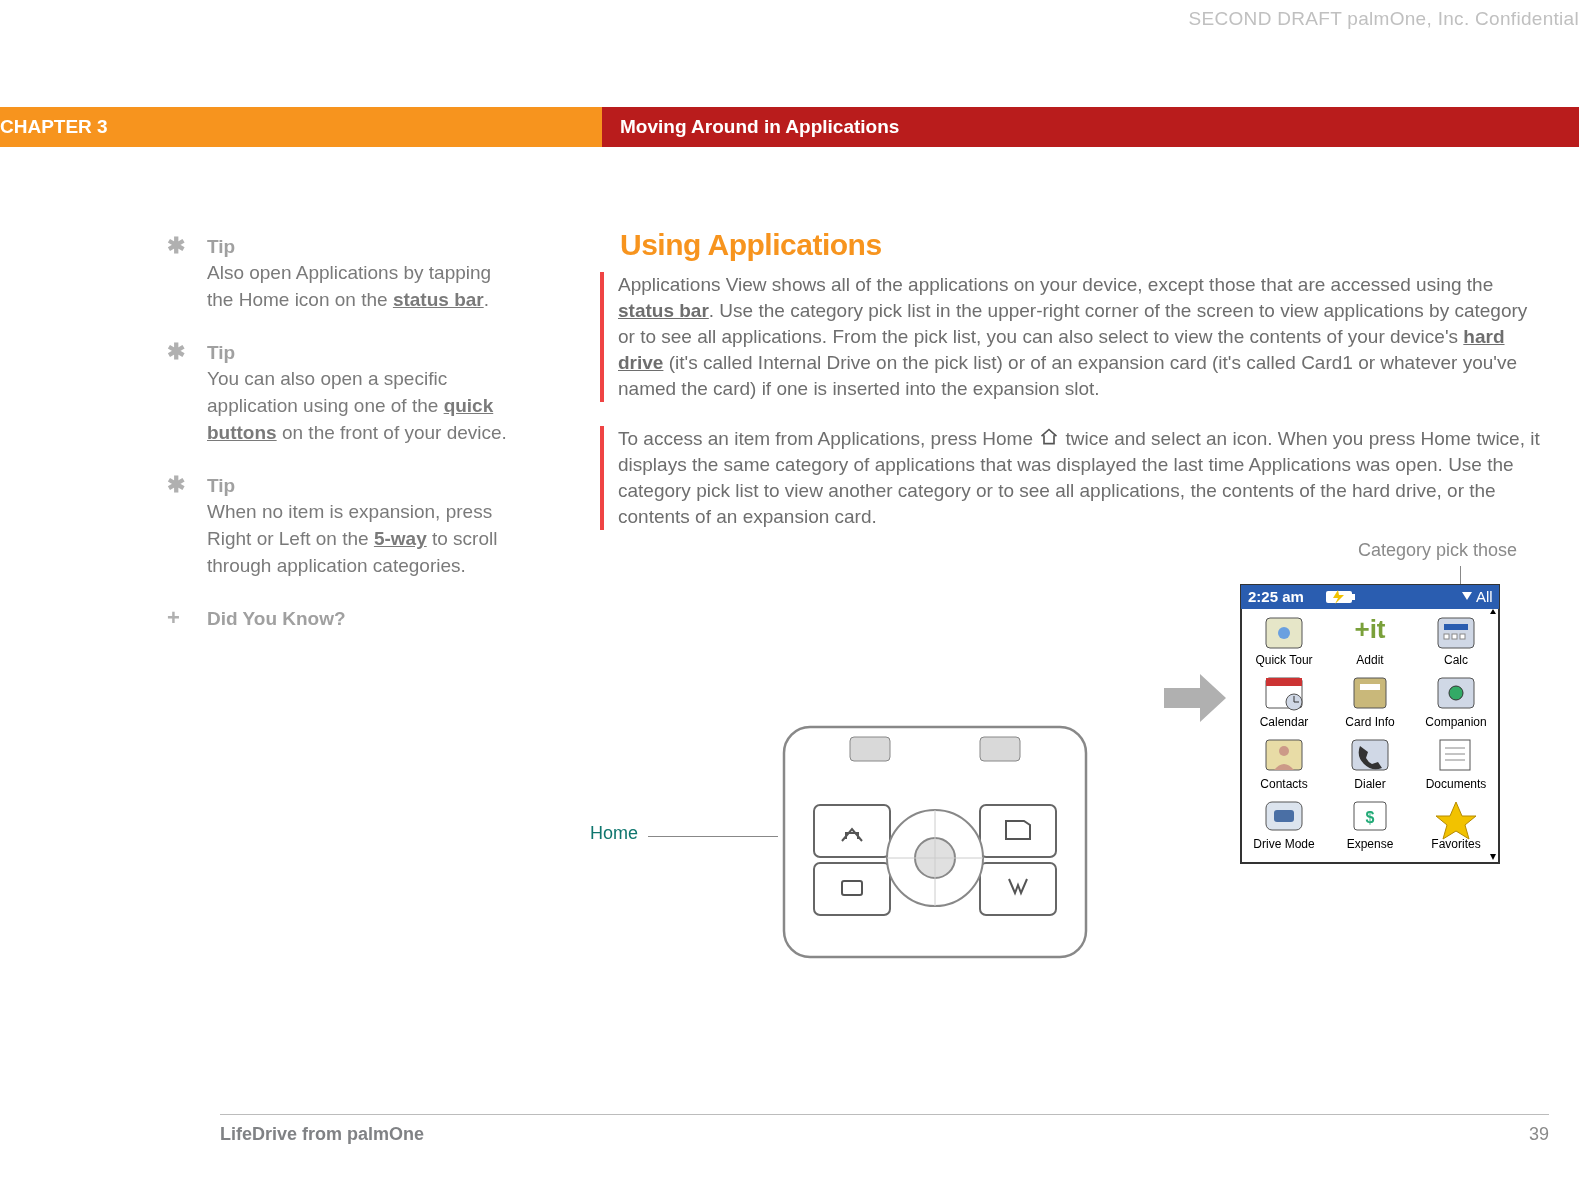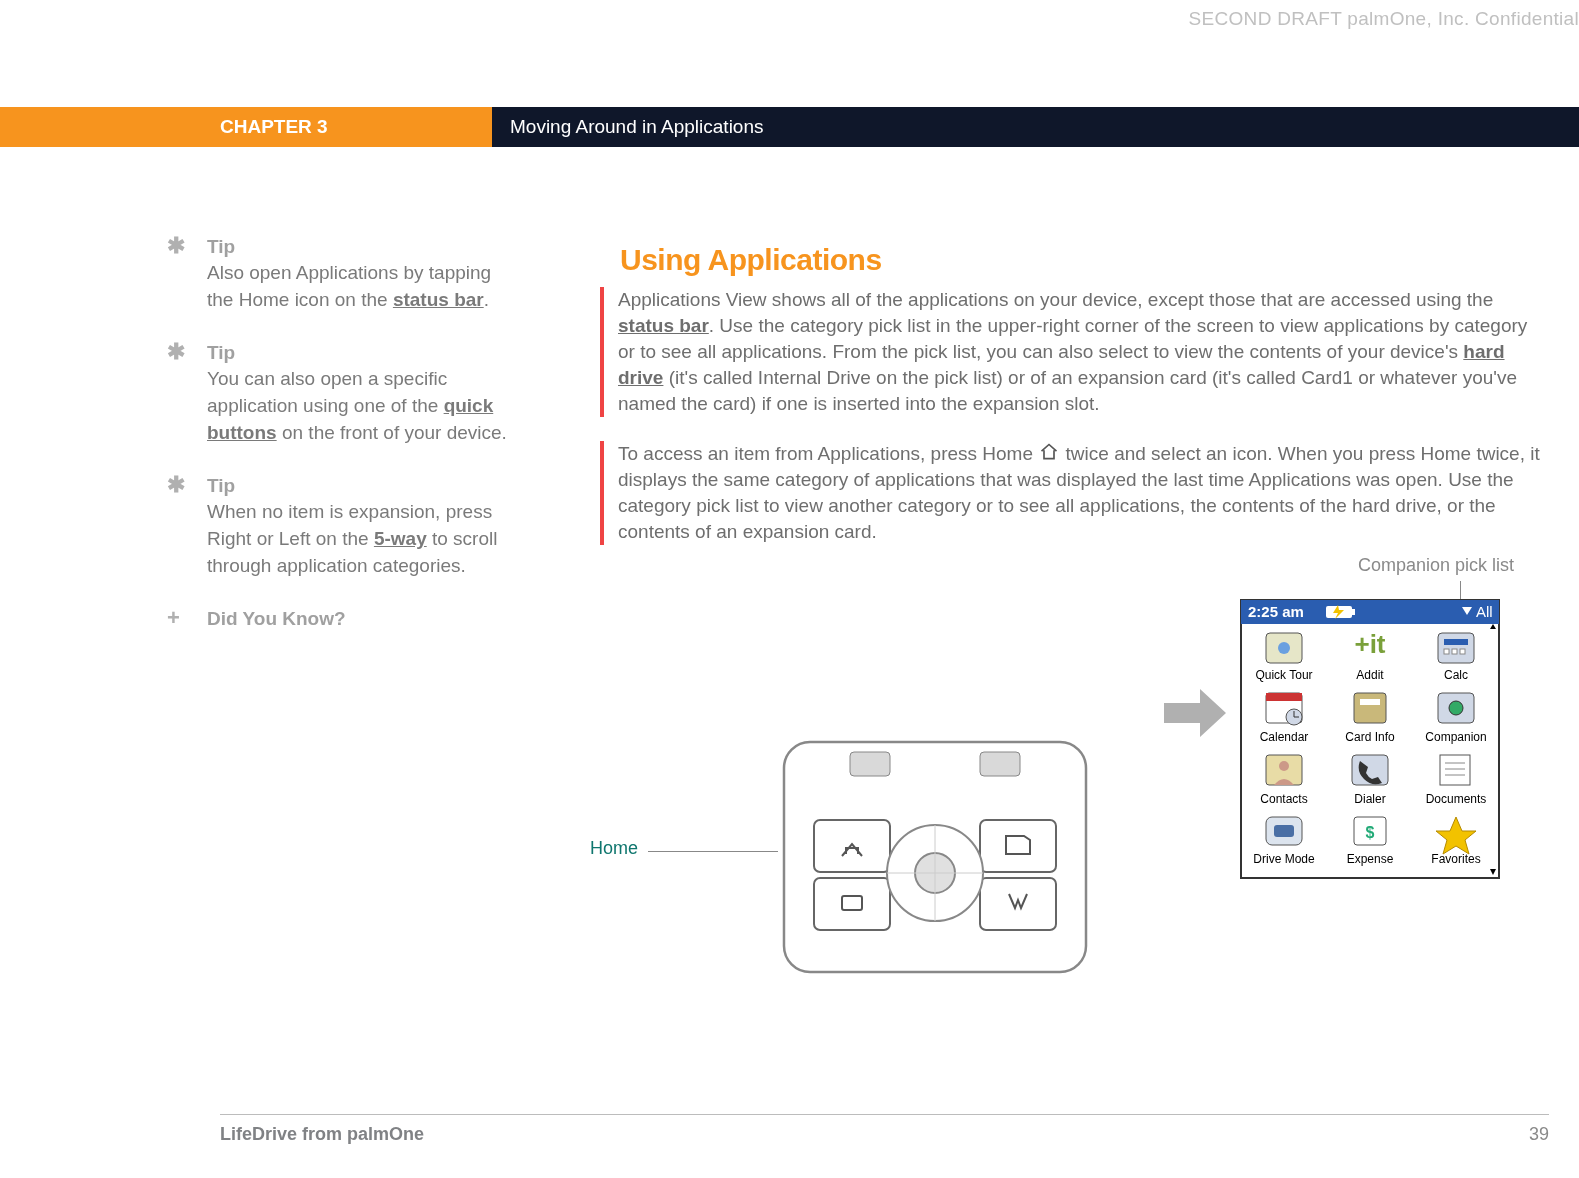--- a/index.html
+++ b/index.html
@@ -1,29 +1,29 @@
 <!DOCTYPE html>
 <html><head>
 <meta charset="utf-8">
 <style>
   * { margin:0; padding:0; box-sizing:border-box; }
   body { width:1579px; height:1178px; font-family:Arial,Helvetica,sans-serif; background:#fff; color:#4a4a4a; position:relative; }
   .watermark { position:absolute; top:8px; left:0; width:100%; text-align:right; color:#c0c0c0; font-size:19px; letter-spacing:.3px; }
   .header-bar { position:absolute; top:107px; left:0; right:0; height:40px; display:flex; }
-  .header-orange { width:492px; background:#f7941e; color:#fff; font-weight:bold; font-size:19px; padding-left:220px; line-height:40px; padding-right:20px; text-align:left; }
-  .header-gray { flex:1; background:#0f172a; color:#fff; font-weight:normal; font-size:19px; line-height:40px; padding-left:18px; }
+  .header-orange { width:602px; background:#f7941e; color:#fff; font-weight:bold; font-size:19px; line-height:40px; padding-right:20px; text-align:left; }
+  .header-gray { flex:1; background:#b91c1c; color:#fff; font-weight:bold; font-size:19px; line-height:40px; padding-left:18px; }
   .sidebar { position:absolute; left:167px; top:235px; width:340px; }
   .tip-block { margin-bottom:28px; }
   .tip-head { display:flex; align-items:flex-start; }
   .tip-icon { color:#b0b0b0; font-size:22px; line-height:22px; width:40px; flex:none; font-weight:bold; }
   .tip-label { color:#a0a0a0; font-weight:bold; font-size:19px; line-height:24px; }
   .tip-body { margin-left:40px; color:#7a7a7a; font-size:19px; line-height:27px; }
   .tip-body a { color:#7a7a7a; font-weight:bold; text-decoration:underline; }
   .main { position:absolute; left:620px; top:228px; width:920px; }
-  .section-title { color:#f7941e; font-size:30px; font-weight:bold; margin-bottom:10px; letter-spacing:-.5px;margin-top:15px; }
+  .section-title { color:#f7941e; font-size:30px; font-weight:bold; margin-bottom:10px; letter-spacing:-.5px; }
   .change-bar { border-left:4px solid #ef4444; padding-left:14px; margin-left:-20px; }
   .body-text { color:#6e6e6e; font-size:19px; line-height:26px; margin-bottom:24px; }
   .body-text a { color:#6e6e6e; font-weight:bold; text-decoration:underline; }
   .home-inline { display:inline-block; width:22px; height:20px; vertical-align:-2px; }
   .diagram-row { display:flex; align-items:center; margin-top:28px; position:relative; height:310px; }
   .dev-wrap { position:relative; margin-left:-30px; }
   .home-label { position:absolute; top:110px; left:0; color:#0f766e; font-size:18px; }
   .home-line { position:absolute; top:123px; left:58px; width:130px; height:1px; background:#888; }
   .device { position:absolute; left:190px; top:10px; }
   .cat-label { position:absolute; top:-18px; left:738px; color:#8a8a8a; font-size:18px; }
@@ -116,21 +116,21 @@
         <path d="M226 98 h18 l6 4 v14 h-24z" fill="none" stroke="#555" stroke-width="2"></path>
         <path d="M229 156 l6 14 l3 -8 l3 8 l6 -14" fill="none" stroke="#555" stroke-width="2"></path>
 
         <circle cx="155" cy="135" r="48" fill="#fff" stroke="#888" stroke-width="2"></circle>
         <circle cx="155" cy="135" r="20" fill="#e0e0e0" stroke="#888" stroke-width="2"></circle>
         <line x1="155" y1="87" x2="155" y2="183" stroke="#ccc"></line>
         <line x1="107" y1="135" x2="203" y2="135" stroke="#ccc"></line>
       </svg>
     </div>
 
-    <div class="cat-label">Companion pick list</div>
+    <div class="cat-label">Category pick those</div>
     <div class="cat-tick"></div>
 
     <svg class="arrow" width="70" height="60" viewBox="0 0 70 60">
       <path d="M4 20 H40 V6 L66 30 L40 54 V40 H4 Z" fill="#b0b0b0"></path>
     </svg>
 
     <svg class="screen" width="260" height="280" viewBox="0 0 260 280">
       <rect x="1" y="1" width="258" height="278" fill="#fff" stroke="#333" stroke-width="2"></rect>
       <rect x="1" y="1" width="258" height="24" fill="#2a5db0"></rect>
       <text x="8" y="18" fill="#fff" font-size="15" font-weight="bold">2:25 am</text>

